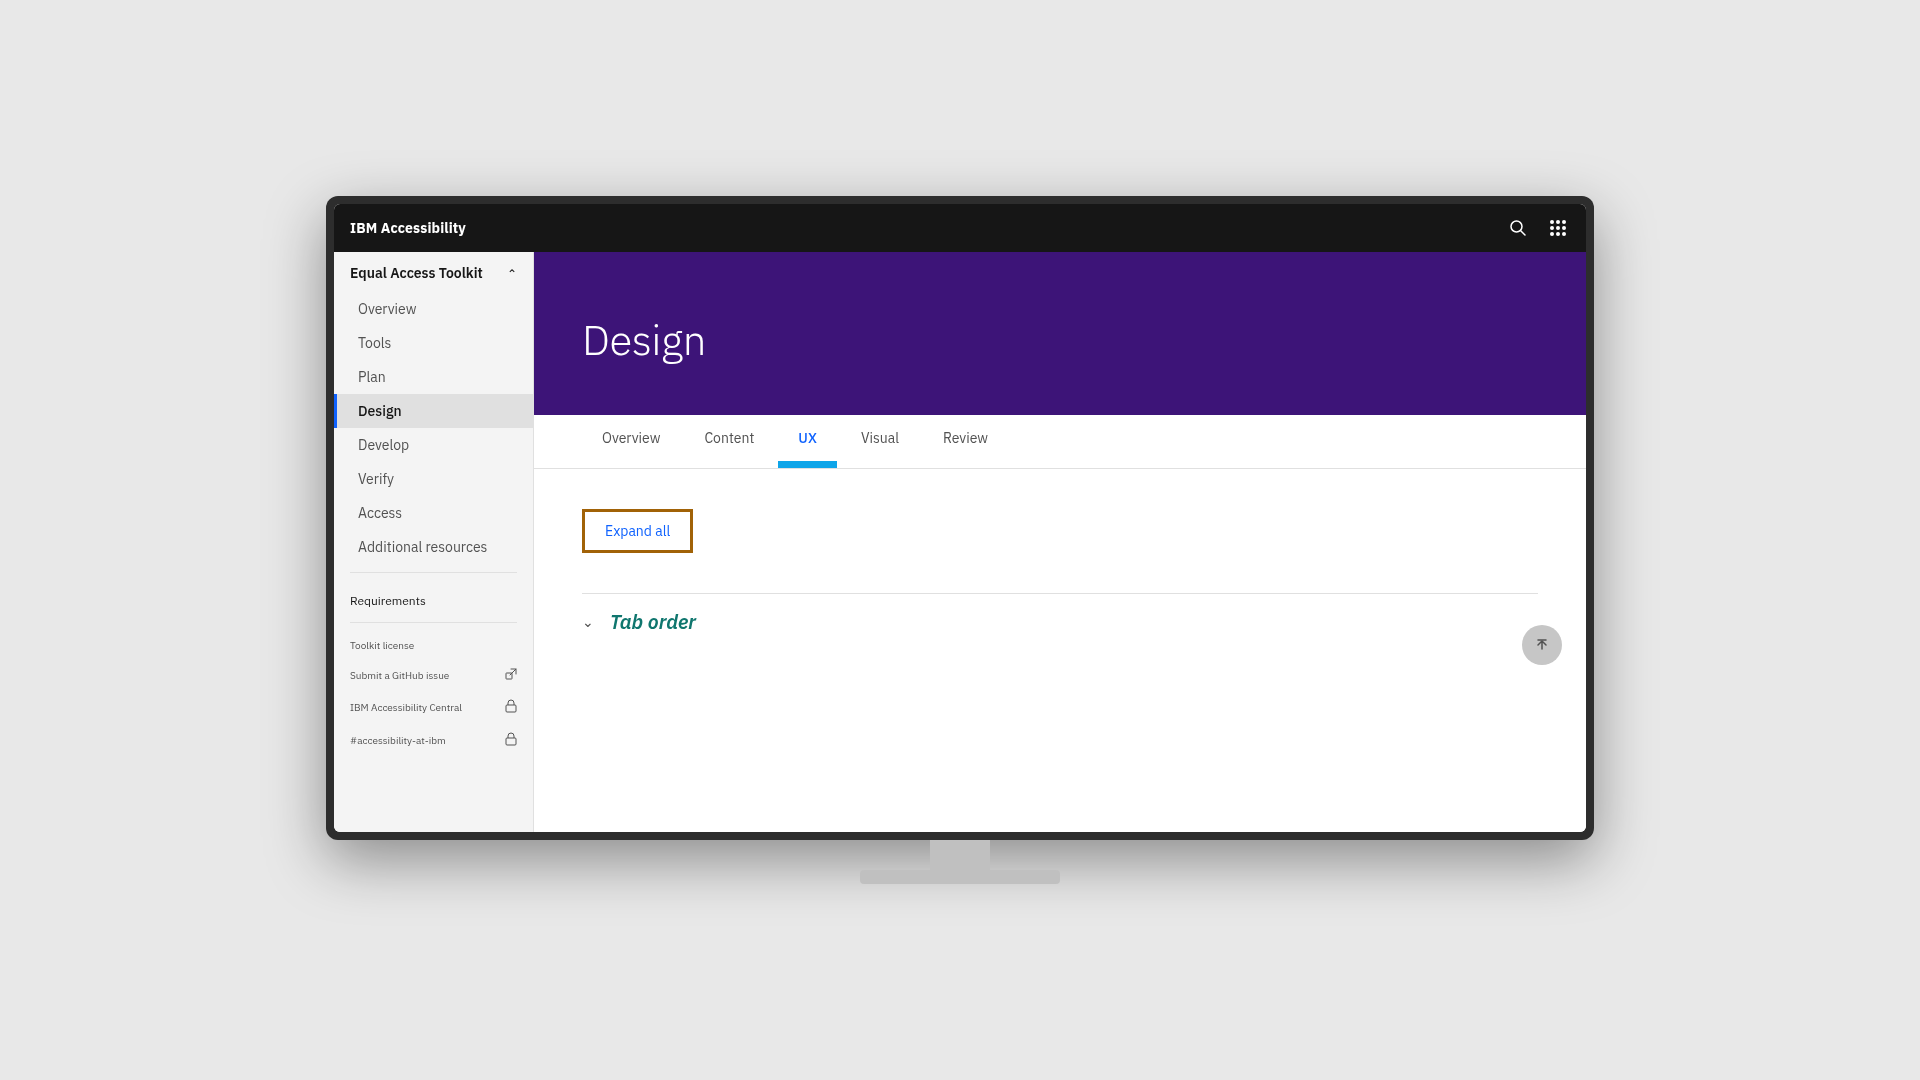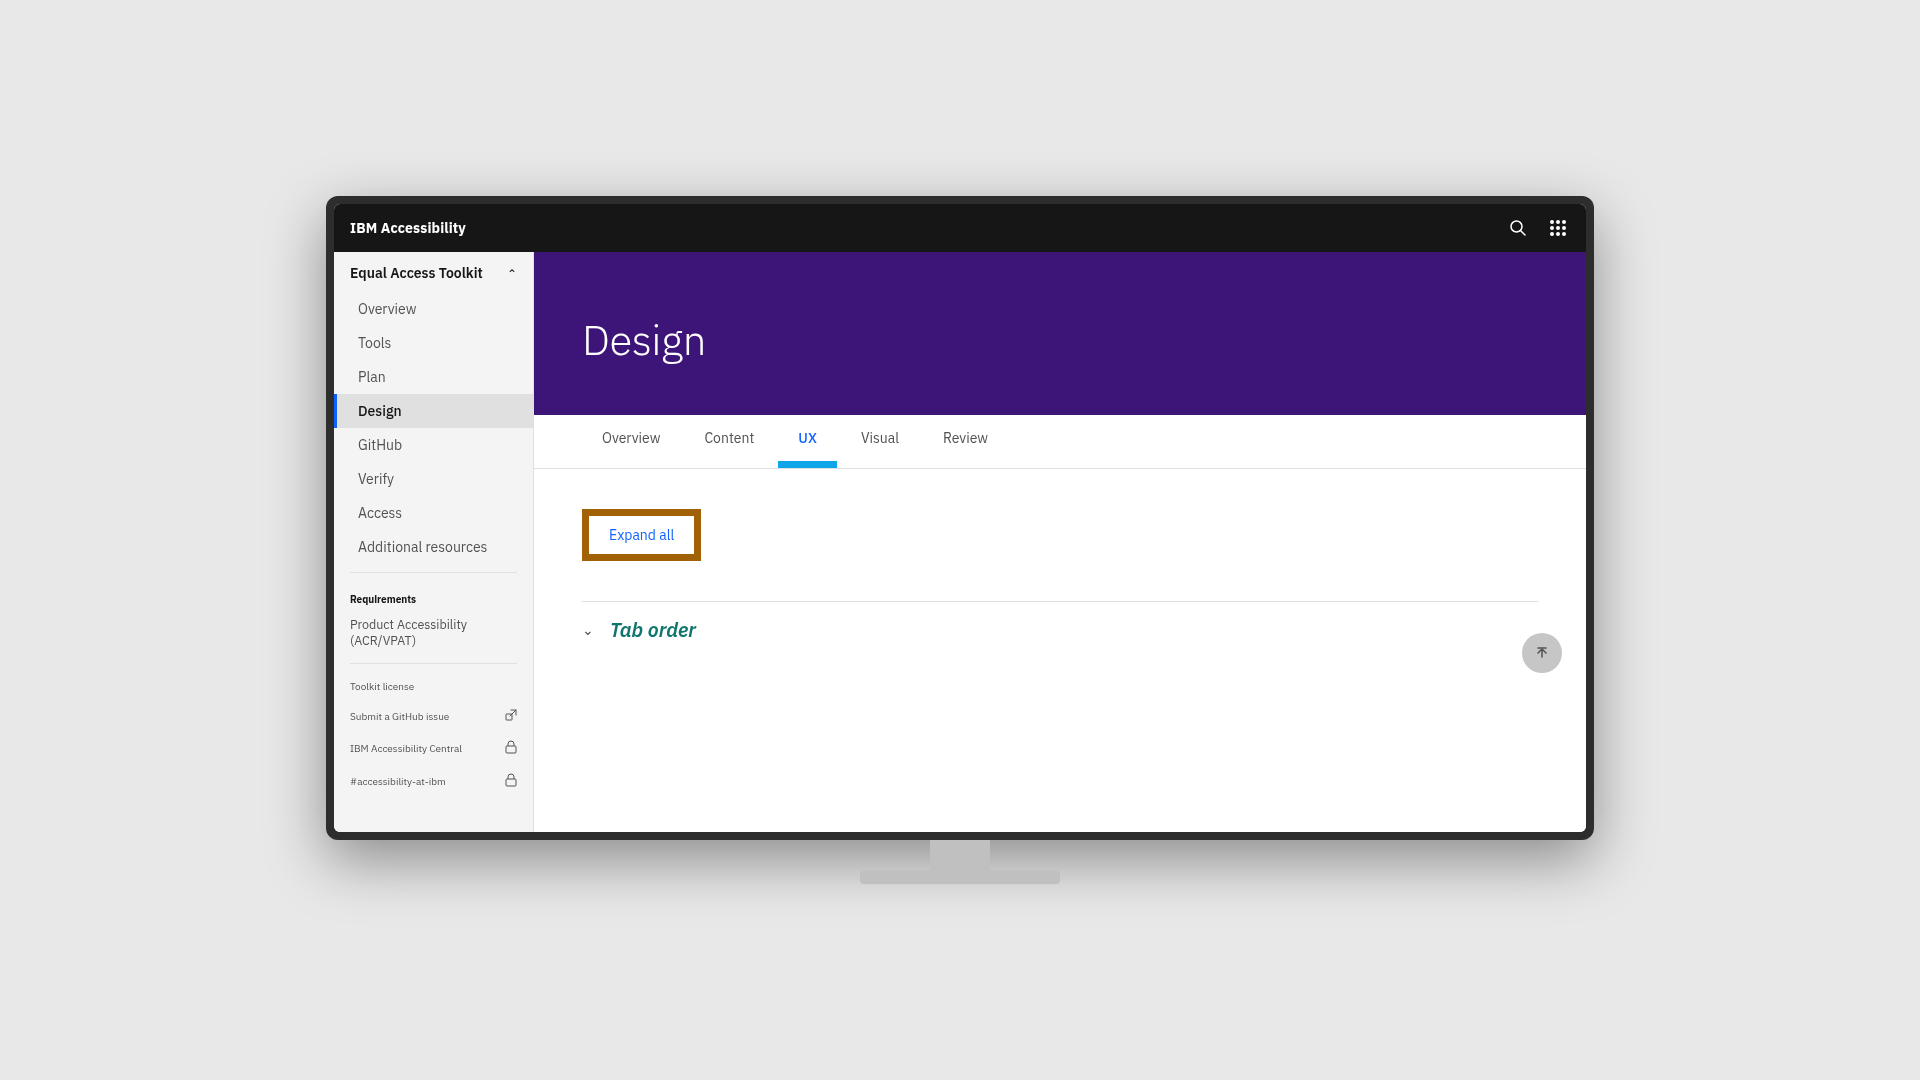--- a/index.html
+++ b/index.html
@@ -122,22 +122,22 @@
     }
 
     .sidebar-divider {
       height: 1px;
       background: #e0e0e0;
       margin: 8px 16px;
     }
 
     .sidebar-section-label {
       padding: 12px 16px 6px 16px;
-      font-size: 10px;
-      font-weight: 700;
+      font-size: 12px;
+      font-weight: 400;
       color: #161616;
     }
 
     .sidebar-link-item {
       display: flex;
       align-items: center;
       justify-content: space-between;
       padding: 8px 16px;
       font-size: 10px;
       color: #525252;
@@ -202,21 +202,21 @@
 
     .intro-text {
       font-size: 16px;
       color: #161616;
       line-height: 1.6;
       max-width: 600px;
       margin-bottom: 32px;
     }
 
     .expand-all-btn {
-      border: 7px solid #a16207;
+      border: 3px solid #a16207;
       background: transparent;
       color: #0f62fe;
       padding: 10px 20px;
       font-size: 14px;
       cursor: pointer;
       margin-bottom: 40px;
       font-family: inherit;
     }
 
     
@@ -375,30 +375,29 @@
           <div class="sidebar-section-header">
             <span class="sidebar-section-title">Equal Access Toolkit</span>
             <span class="sidebar-chevron">⌃</span>
           </div>
 
           <div class="sidebar-nav-items">
             <a class="sidebar-nav-item">Overview</a>
             <a class="sidebar-nav-item">Tools</a>
             <a class="sidebar-nav-item">Plan</a>
             <a class="sidebar-nav-item active">Design</a>
-            <a class="sidebar-nav-item">GitHub</a>
+            <a class="sidebar-nav-item">Develop</a>
             <a class="sidebar-nav-item">Verify</a>
             <a class="sidebar-nav-item">Access</a>
             <a class="sidebar-nav-item">Additional resources</a>
           </div>
 
           <div class="sidebar-divider"></div>
 
           <div class="sidebar-section-label">Requirements</div>
-          <div class="sidebar-section-label" style="font-weight:400; color: #525252; padding-top:4px; font-size:12.5px; line-height:1.3;">Product Accessibility (ACR/VPAT)</div>
 
           <div class="sidebar-divider"></div>
 
           <div class="sidebar-link-item">
             <span>Toolkit license</span>
           </div>
           <div class="sidebar-link-item">
             <span>Submit a GitHub issue</span>
             <span class="sidebar-link-icon">
               <svg width="12" height="12" viewBox="0 0 12 12" fill="none">

